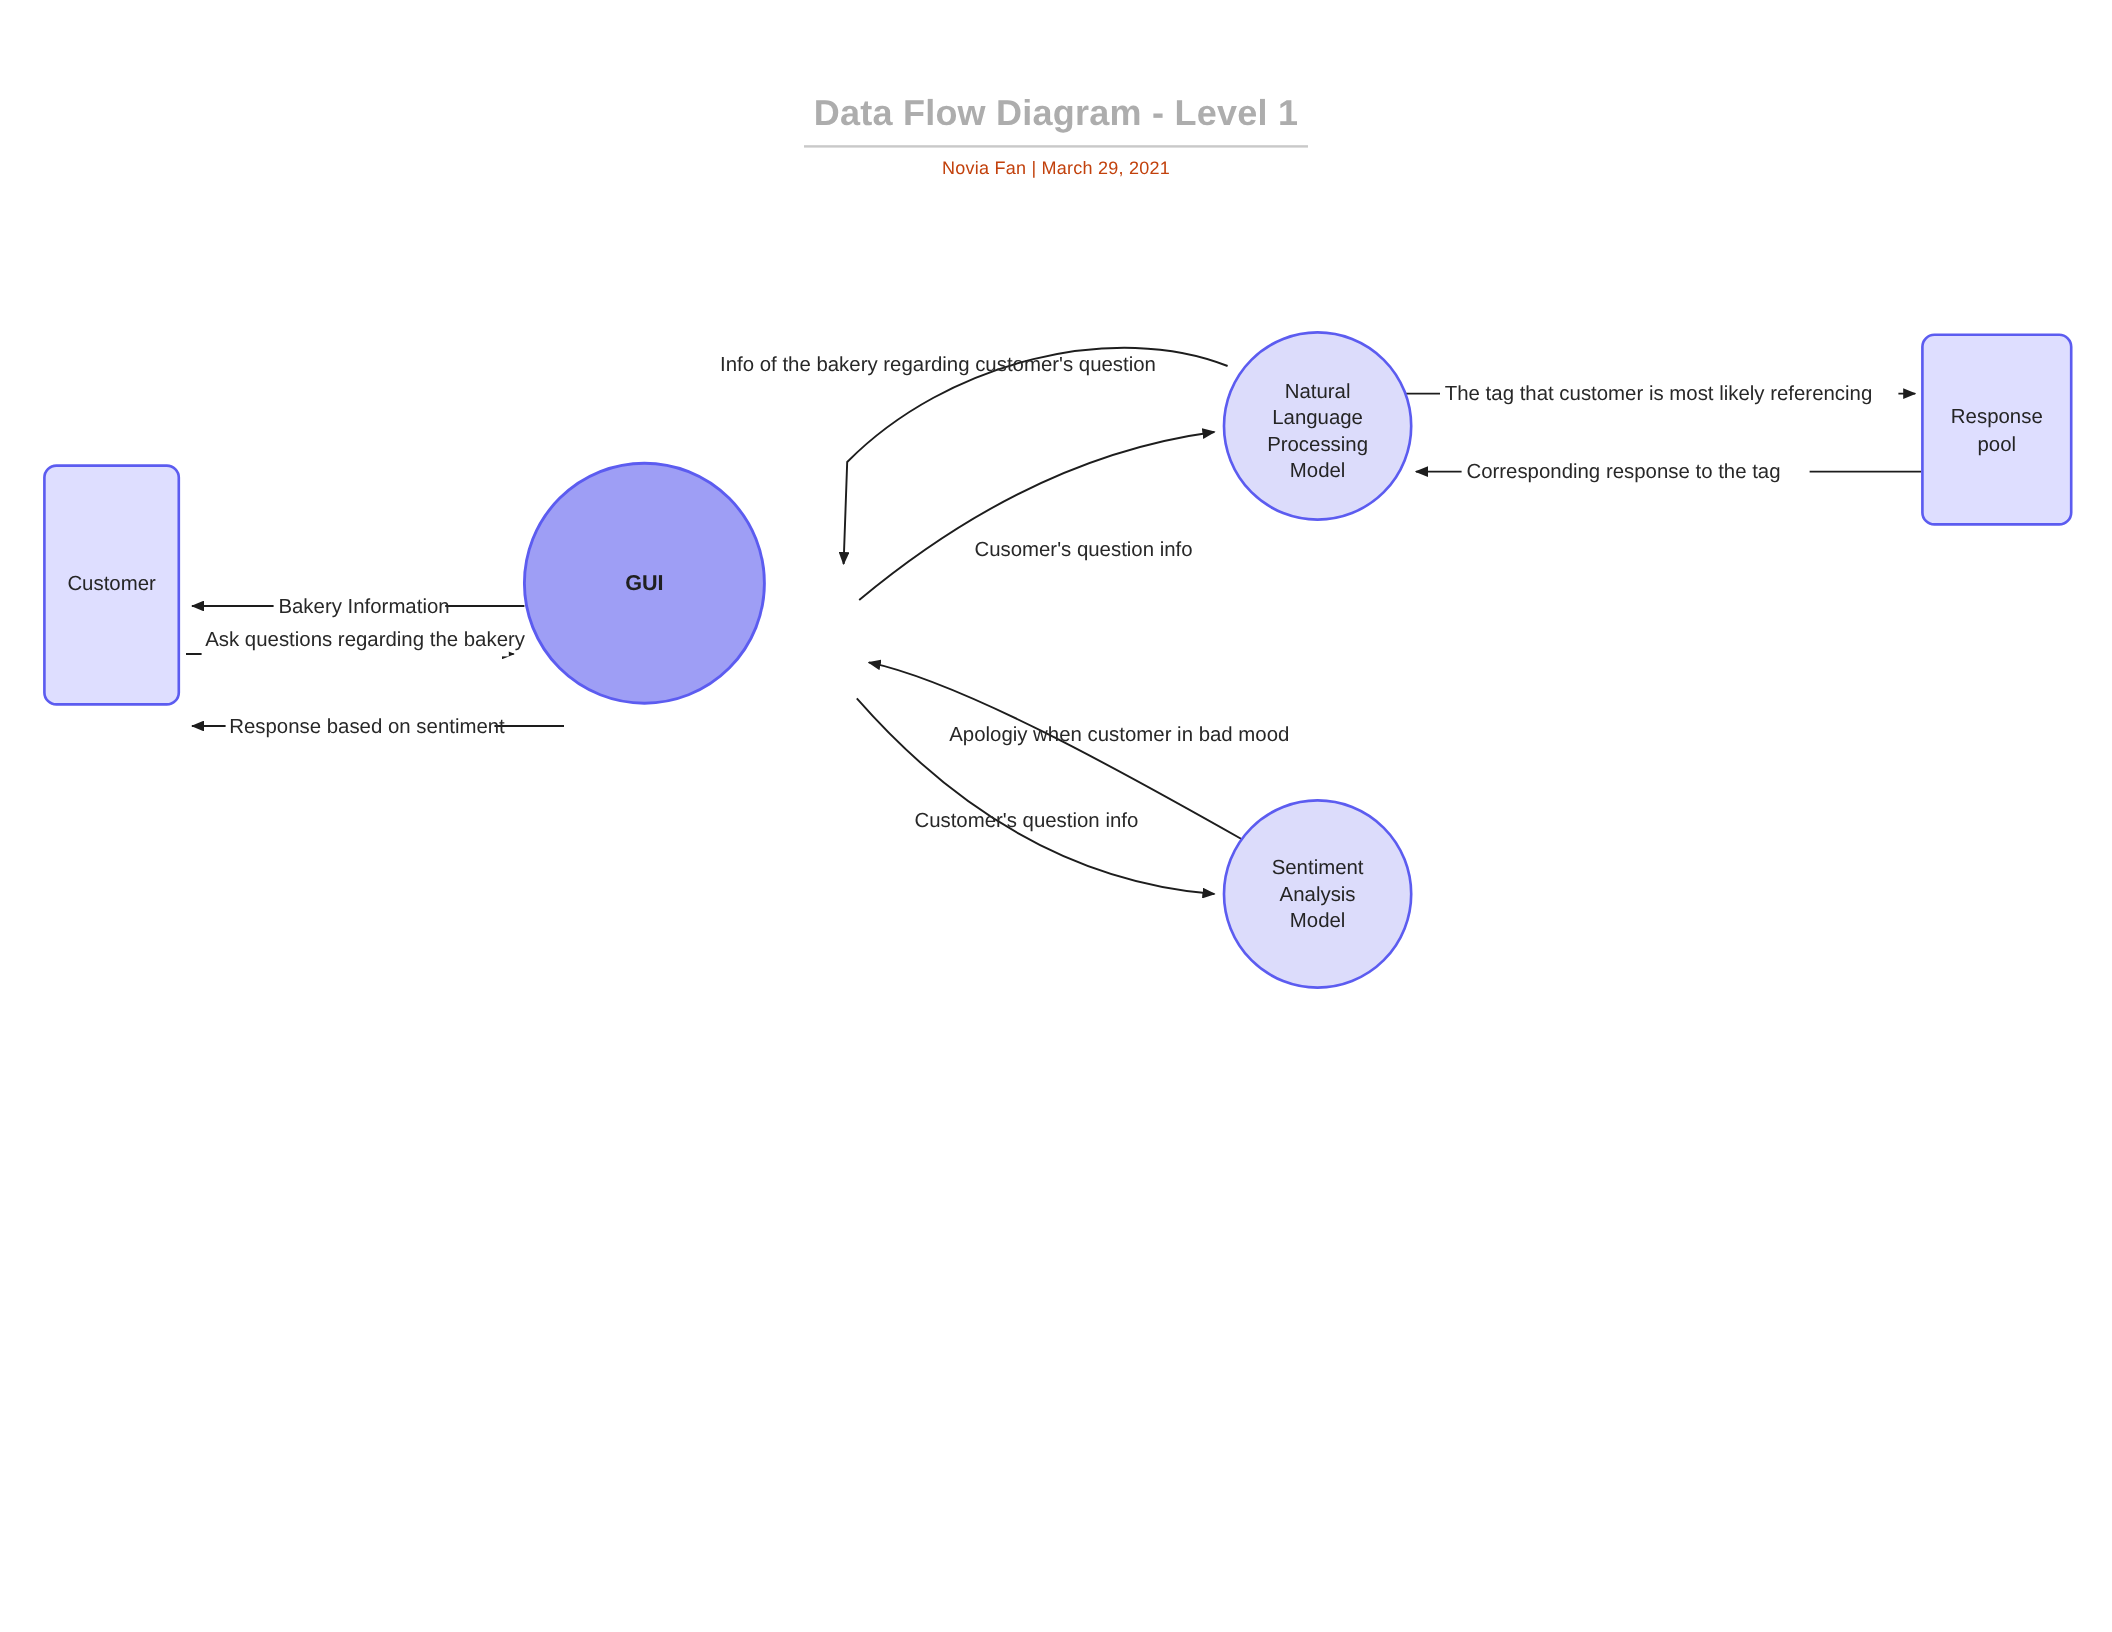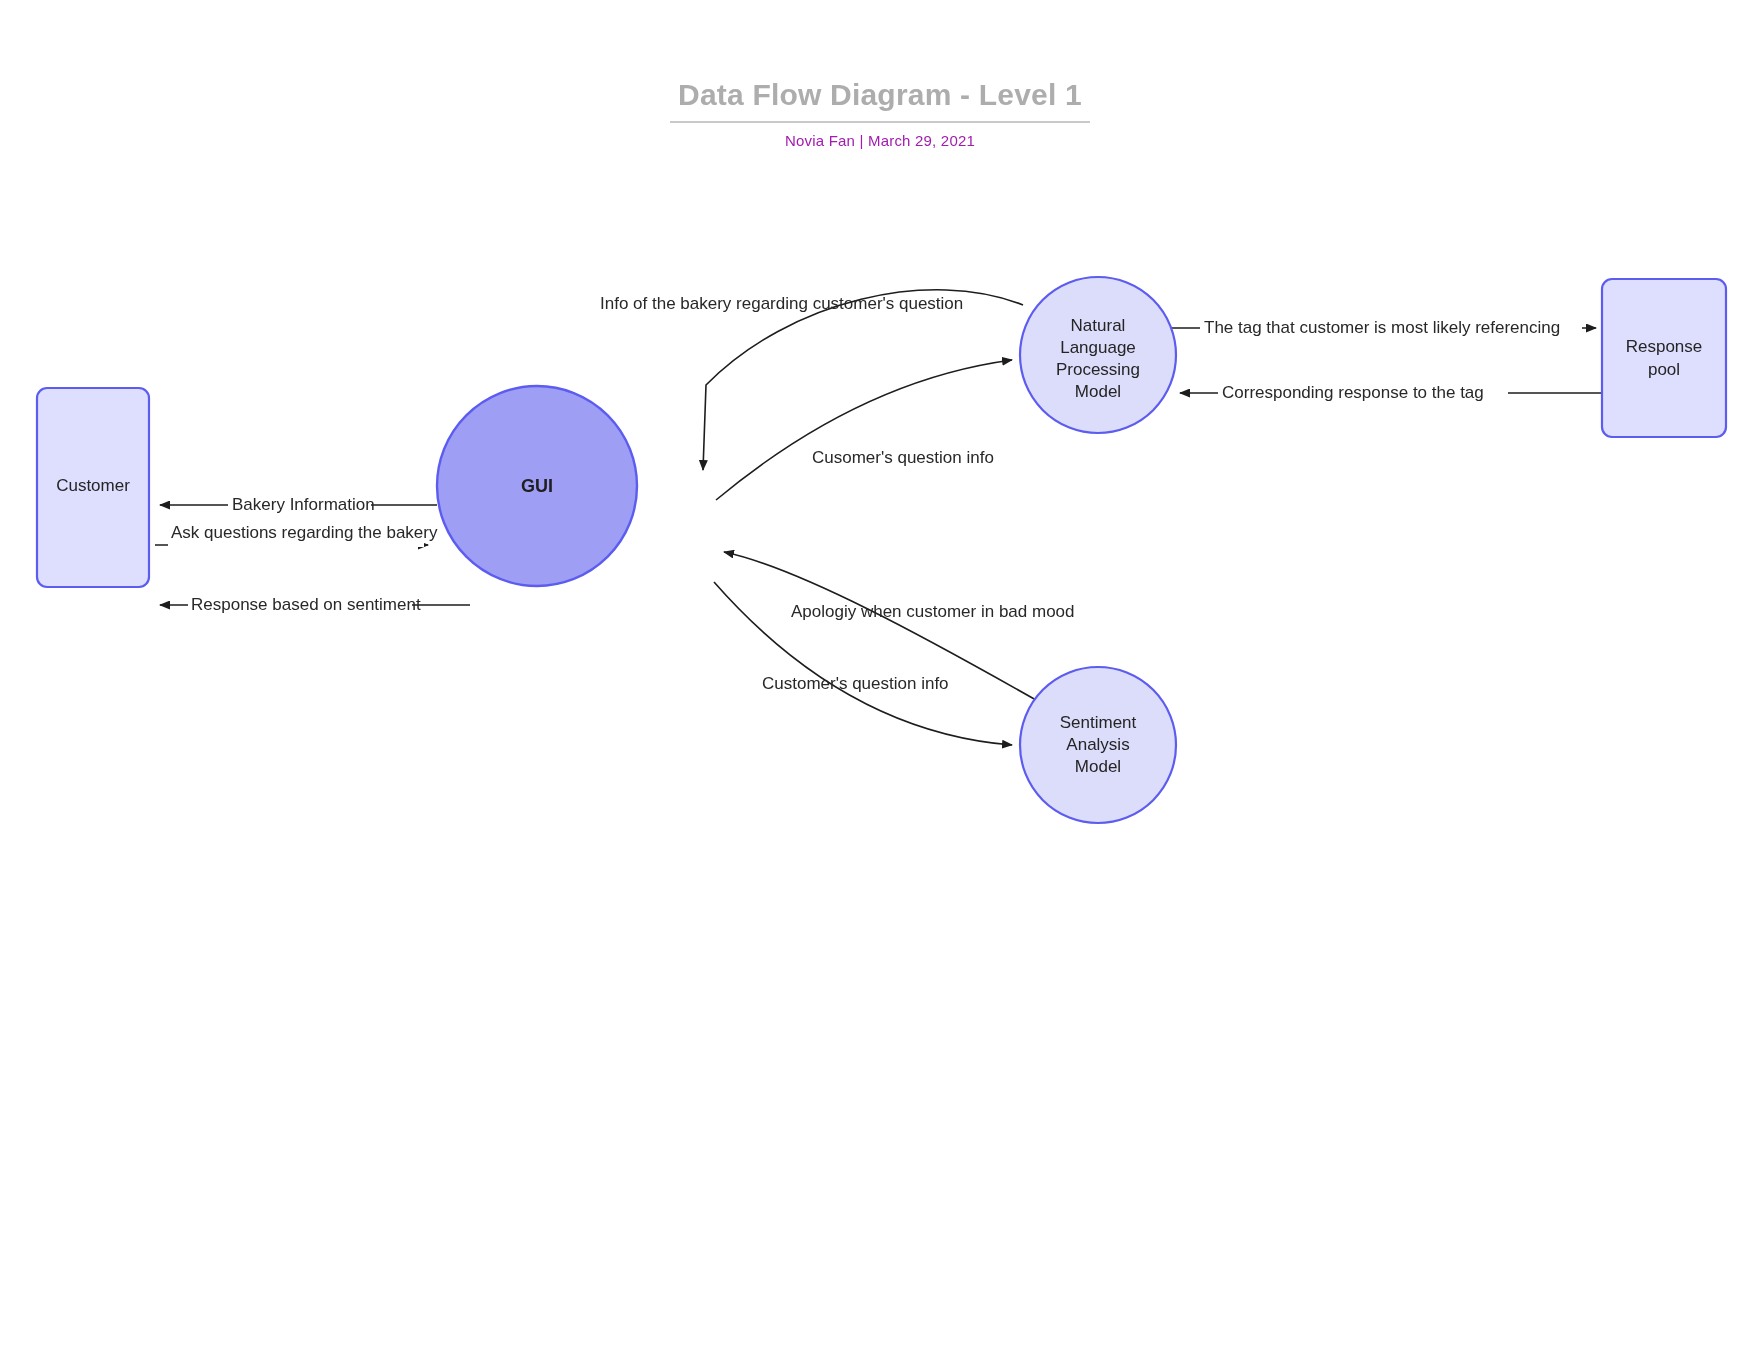--- a/index.html
+++ b/index.html
@@ -34,21 +34,21 @@
     color: #adadad;
     letter-spacing: 0.2px;
     display: inline-block;
     padding: 0 8px 10px 8px;
     border-bottom: 2px solid #c9c9c9;
     line-height: 1.1;
   }
   .doc-sub {
     margin-top: 9px;
     font-size: 15px;
-    color: #a21caf;
+    color: #c2410c;
     letter-spacing: 0.2px;
   }
   .node-label {
     font-size: 17px;
     fill: #252525;
     font-family: "Liberation Sans", sans-serif;
     text-anchor: middle;
     dominant-baseline: middle;
   }
   .node-label-bold {

